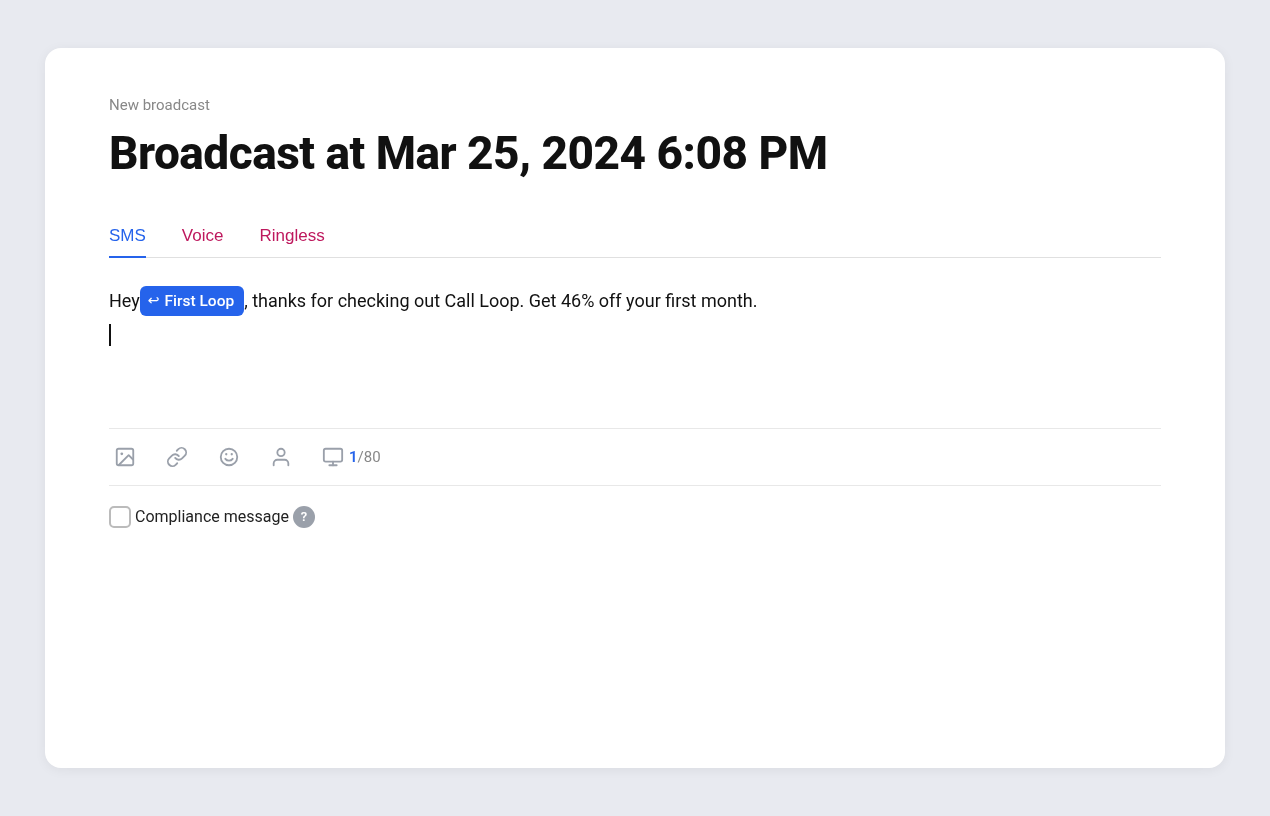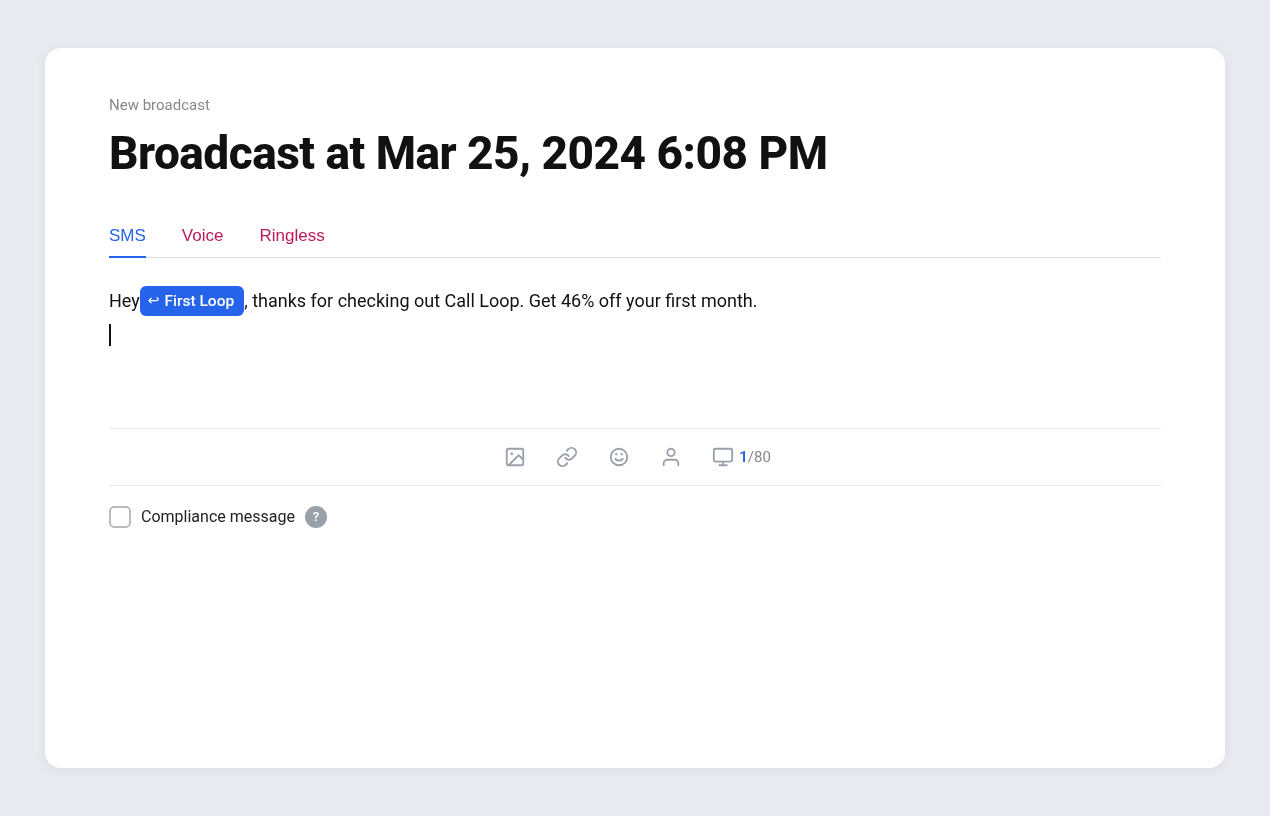--- a/index.html
+++ b/index.html
@@ -115,21 +115,21 @@
     .cursor {
       width: 2px;
       height: 22px;
       background: #111;
       display: inline-block;
     }
 
     .toolbar {
       display: flex;
       align-items: center;
-      justify-content: center;
+      justify-content: flex-start;
       padding: 12px 0 12px 0;
       border-top: 1.5px solid #e8e8e8;
     }
 
     .toolbar-icons {
       display: flex;
       gap: 20px;
       align-items: center;
     }
 
@@ -150,21 +150,21 @@
     }
 
     .char-count span.current {
       color: #2563eb;
       font-weight: 600;
     }
 
     .compliance-row {
       display: flex;
       align-items: center;
-      gap: 10px;
+      gap: 4px;
       padding: 20px 0 0 0;
       border-top: 1.5px solid #e8e8e8;
     }
 
     .compliance-checkbox {
       width: 22px;
       height: 22px;
       border: 2px solid #bbb;
       border-radius: 5px;
       background: #fff;

